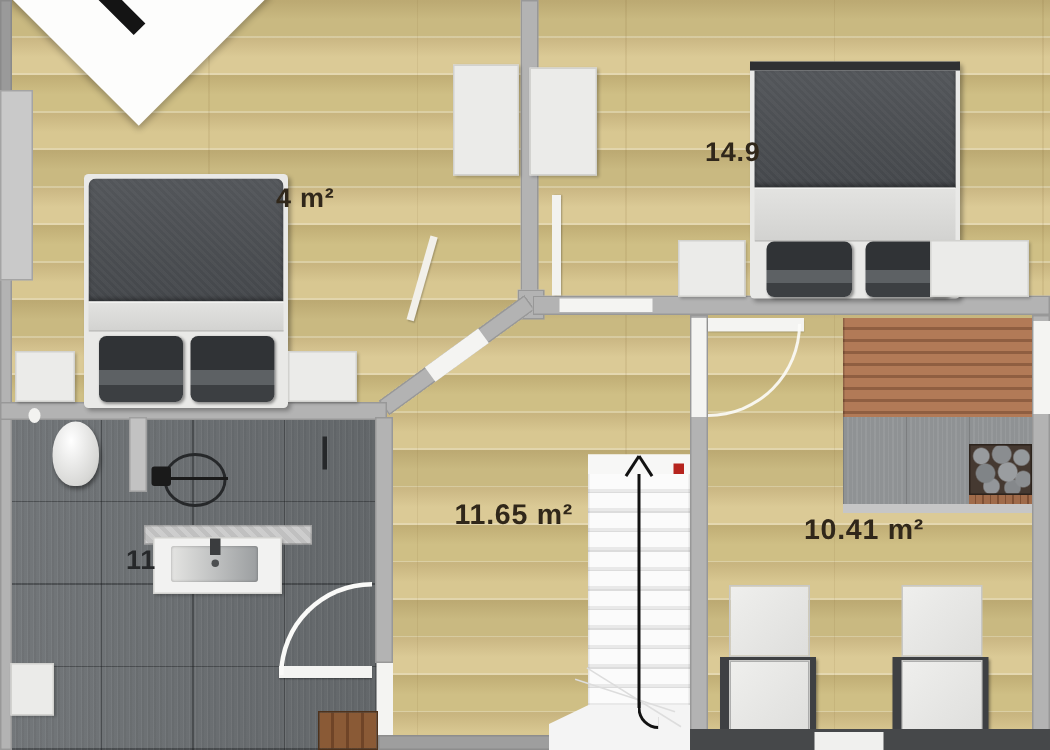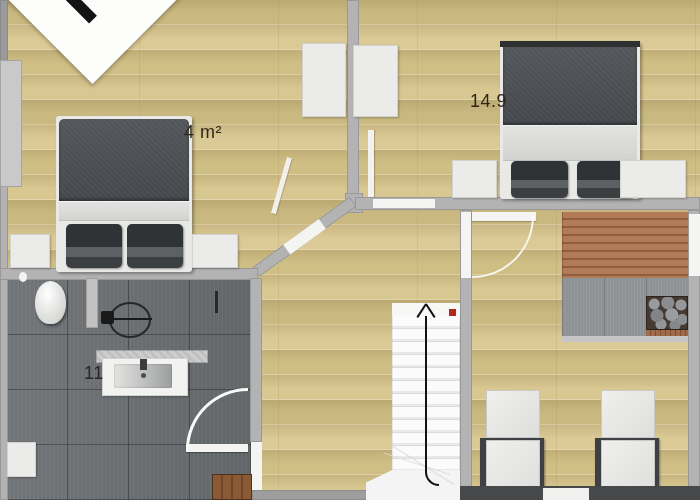--- a/index.html
+++ b/index.html
@@ -7,21 +7,21 @@
     font-family:"Liberation Sans",sans-serif;
     background-color:#d5c48e;
     background-image:
       repeating-linear-gradient(90deg, rgba(120,90,40,0.10) 0 1px, transparent 1px 139px),
       repeating-linear-gradient(0deg, rgba(255,255,255,0.25) 0 1px, transparent 1px 12px, rgba(130,100,50,0.18) 24px 25px),
       repeating-linear-gradient(0deg, #d8c791 0 25px, #cfbf85 25px 50px, #dbca96 50px 75px, #c9b981 75px 100px);
   }
   .abs{position:absolute;}
   .wall{position:absolute;background:#b3b3b3;box-shadow:inset 0 0 0 1px rgba(120,120,120,.45);}
   .open{position:absolute;background:#f4f4f2;}
-  .area-label{position:absolute;color:#30271a;font-size:18px;font-weight:400;
+  .area-label{position:absolute;color:#30271a;font-size:18px;font-weight:700;
     letter-spacing:.5px;white-space:nowrap;}
   .tiles{position:absolute;background-color:#6d7174;
     background-image:
       repeating-linear-gradient(90deg, rgba(255,255,255,0.05) 0 1px, rgba(0,0,0,0.04) 1px 2px, transparent 2px 4px),
       repeating-linear-gradient(0deg, rgba(20,22,24,0.38) 0 1px, transparent 1px 55px),
       repeating-linear-gradient(90deg, rgba(20,22,24,0.38) 0 1px, transparent 1px 61px),
       linear-gradient(90deg,#73777a,#63676a);}
   .furn-white{position:absolute;background:#ebebe9;border:1px solid #d2d2cf;box-sizing:border-box;
     box-shadow:1px 1px 2px rgba(0,0,0,.25);}
   .bed-base{position:absolute;background:#e9e9e7;border-radius:3px;box-shadow:2px 2px 3px rgba(0,0,0,.3);}
@@ -151,15 +151,17 @@
   <div class="abs" style="left:114px;top:364px;width:58px;height:24px;background:linear-gradient(90deg,#e4e4e2,#9b9ea0);border-radius:2px;box-shadow:inset 0 0 2px rgba(0,0,0,.3);"></div>
   <div class="abs" style="left:140px;top:359px;width:7px;height:11px;background:#3a3c3e;"></div>
   <div class="abs" style="left:141px;top:373px;width:5px;height:5px;background:#4c4e50;border-radius:50%;"></div>
   <div class="furn-white" style="left:7px;top:442px;width:29px;height:35px;"></div>
   <div class="abs" style="left:212px;top:474px;width:40px;height:26px;background:repeating-linear-gradient(90deg,#8a5a36 0 8px,#6f4427 8px 10px);border:1px solid #4e321c;box-sizing:border-box;"></div>
   <div class="open" style="left:186px;top:444px;width:62px;height:8px;box-shadow:0 1px 1px rgba(0,0,0,.3);"></div>
   <div class="arcTL" style="left:186px;top:388px;width:62px;height:62px;"></div>
 
   <div class="area-label" style="left:184px;top:122px;">4 m²</div>
   <div class="area-label" style="left:470px;top:91px;">14.9</div>
+  <div class="area-label" style="left:303px;top:333px;font-size:19px;">11.65 m²</div>
+  <div class="area-label" style="left:536px;top:343px;font-size:19px;">10.41 m²</div>
   <div class="area-label" style="left:84px;top:363px;color:#26282a;">11</div>
 
 </div>
 
 </body></html>

